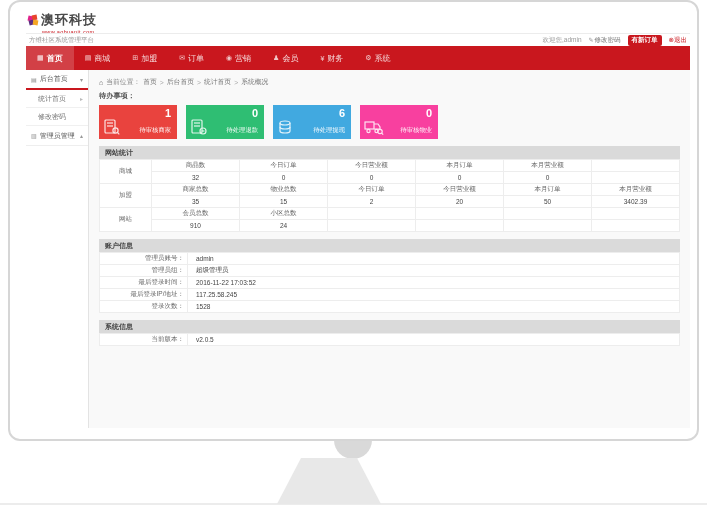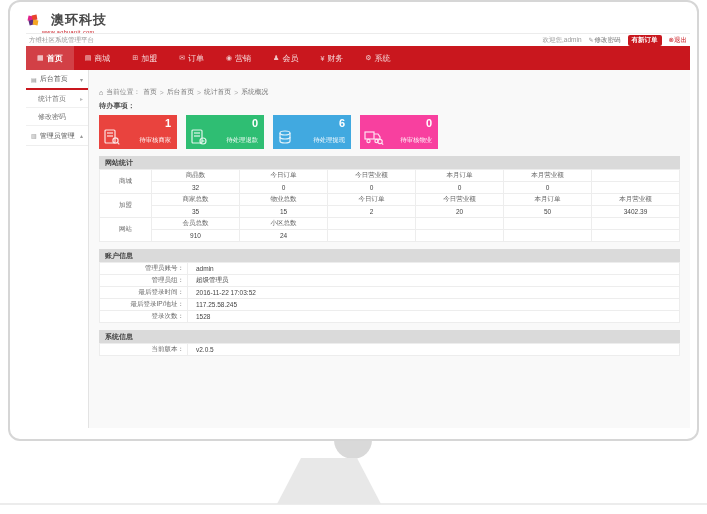--- a/index.html
+++ b/index.html
@@ -18,21 +18,21 @@
   .monitor { position:absolute; left:8px; top:0px; width:691px; height:441px;
              background:#ffffff; border:2px solid #d6d6d6; border-radius:12px; z-index:2; }
 
   
   .screen { position:absolute; left:16px; top:8px; width:664px; height:418px;
             background:#fff; overflow:hidden; }
 
   
   .site-header { position:absolute; left:0; top:0; width:664px; height:23px; background:#fff; }
   .logo { position:absolute; left:2px; top:1px; }
-  .logo-top { display:flex; align-items:center; gap:12px;font-family:Liberation Serif, serif; }
+  .logo-top { display:flex; align-items:center; gap:2px;font-family:Liberation Serif, serif; }
   .logo-pin { position:relative; width:11px; height:11px; }
   .logo-pin i { position:absolute; width:5px; height:5px; }
   .logo-pin .p1 { left:0; top:1px; background:#e0218a; transform:rotate(12deg); }
   .logo-pin .p2 { left:4px; top:0; background:#e8442c; transform:rotate(-10deg); }
   .logo-pin .p3 { left:1px; top:5px; background:#5c2d82; transform:rotate(-14deg); }
   .logo-pin .p4 { left:5px; top:5px; background:#f5a623; transform:rotate(10deg); }
   .logo-text { font-size:13px; font-weight:bold; color:#4a4a4a; letter-spacing:1px; }
   .logo-url { font-size:5.5px; color:#c9171e; margin-left:14px; letter-spacing:.4px; }
 
   
@@ -59,21 +59,21 @@
   .sidebar { width:63px; background:#fff; border-right:1px solid #e3e3e3; font-size:7px; }
   .side-group { display:flex; align-items:center; gap:3px; height:20px; padding:0 5px;
                 color:#555; border-bottom:1px solid #eee; cursor:pointer; }
   .side-group.active { border-bottom:2px solid #c9171e; }
   .side-group .sic { font-size:6px; color:#888; }
   .side-group .chev { margin-left:auto; font-size:6px; color:#999; }
   .side-sub { display:flex; align-items:center; height:18px; padding:0 5px 0 12px;
               color:#777; border-bottom:1px solid #f0f0f0; cursor:pointer; }
   .side-sub .chev { margin-left:auto; font-size:6px; color:#bbb; }
 
-  .content { flex:1; background:#f9f9f9; padding:16px 10px 0 10px; }
+  .content { flex:1; background:#f9f9f9; padding:6px 10px 0 10px; }
 
   .breadcrumb { font-size:6.8px; color:#888; height:12px; display:flex; align-items:center; gap:3px; }
   .breadcrumb .home-ic { font-size:7px; color:#666; }
   .crumb { color:#777; cursor:pointer; }
   .crumb-sep { color:#aaa; }
 
   .todo-title { font-size:7.2px; color:#555; font-weight:bold; margin:3px 0 4px 0; }
 
   
   .cards { display:flex; gap:9px; }

